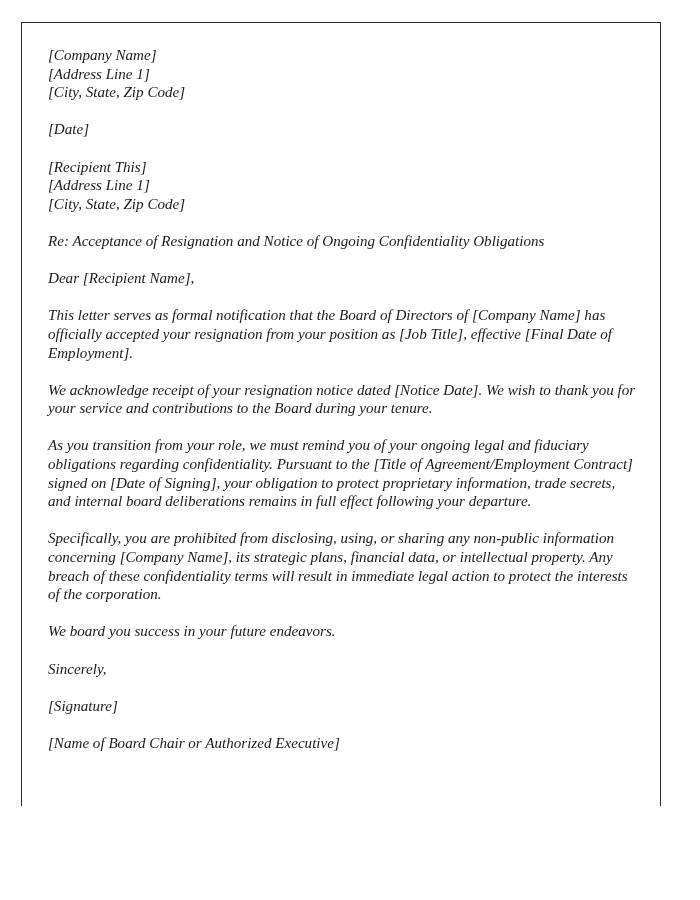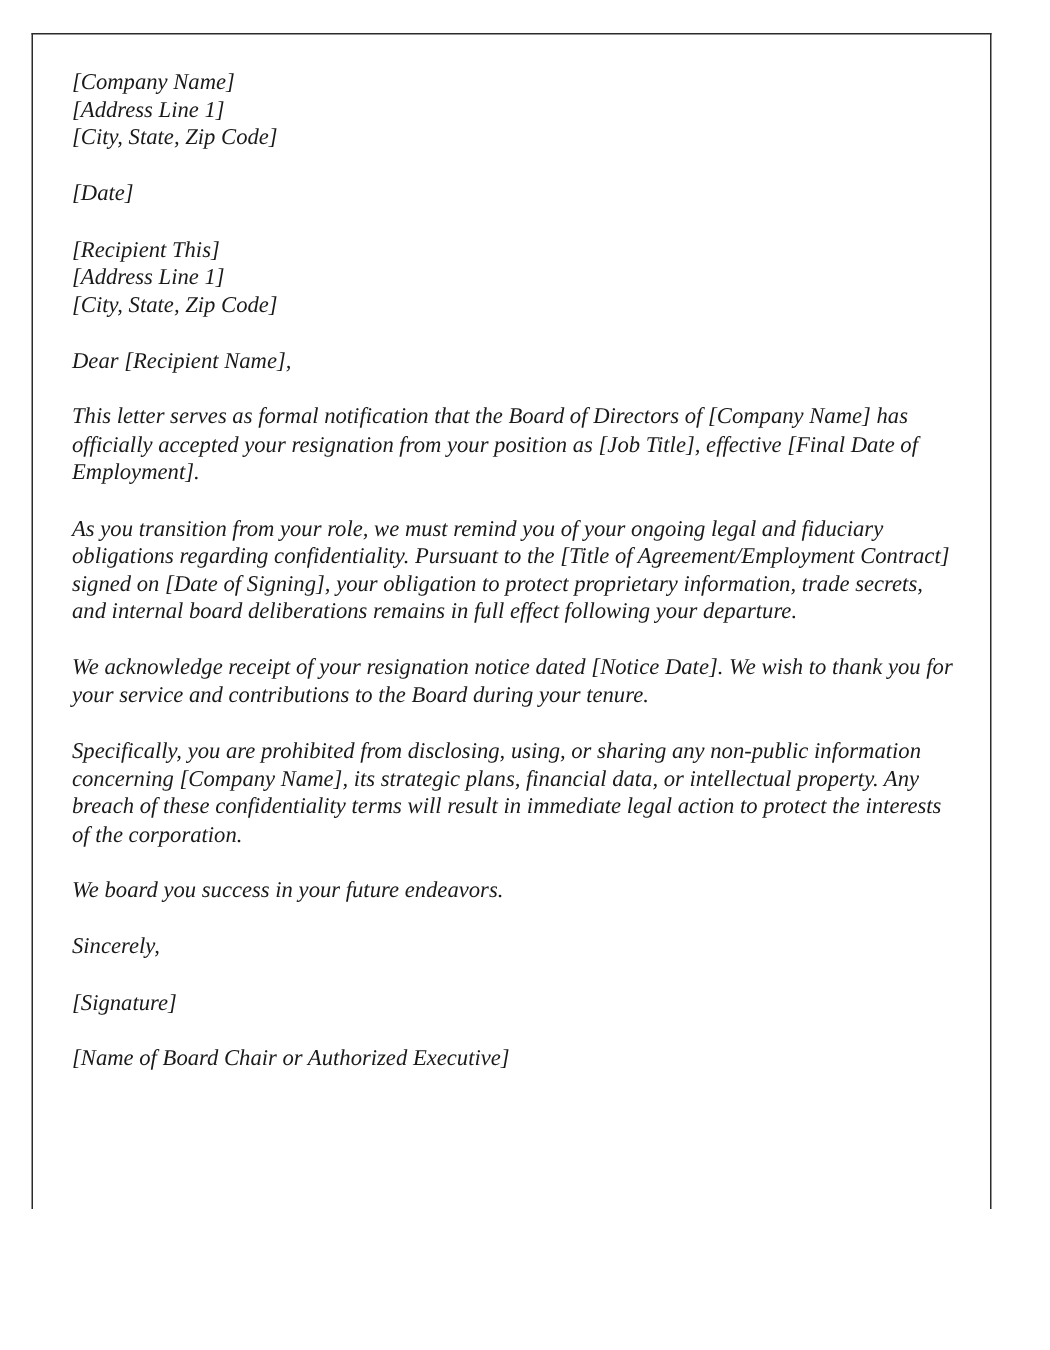--- a/index.html
+++ b/index.html
@@ -75,26 +75,27 @@
     <div class="block">
       <span class="line">[Date]</span>
     </div>
 
     <div class="block">
       <span class="line">[Recipient This]</span>
       <span class="line">[Address Line 1]</span>
       <span class="line">[City, State, Zip Code]</span>
     </div>
 
+    <p class="block">Re: Acceptance of Resignation and Notice of Ongoing Confidentiality Obligations</p>
 
     <p class="block">Dear [Recipient Name],</p>
 
     <p class="block">This letter serves as formal notification that the Board of Directors of [Company Name] has officially accepted your resignation from your position as [Job Title], effective [Final Date of Employment].</p>
+    <p class="block">We acknowledge receipt of your resignation notice dated [Notice Date]. We wish to thank you for your service and contributions to the Board during your tenure.</p>
     <p class="block">As you transition from your role, we must remind you of your ongoing legal and fiduciary obligations regarding confidentiality. Pursuant to the [Title of Agreement/Employment Contract] signed on [Date of Signing], your obligation to protect proprietary information, trade secrets, and internal board deliberations remains in full effect following your departure.</p>
-    <p class="block">We acknowledge receipt of your resignation notice dated [Notice Date]. We wish to thank you for your service and contributions to the Board during your tenure.</p>
     <p class="block">Specifically, you are prohibited from disclosing, using, or sharing any non-public information concerning [Company Name], its strategic plans, financial data, or intellectual property. Any breach of these confidentiality terms will result in immediate legal action to protect the interests of the corporation.</p>
     <p class="block">We board you success in your future endeavors.</p>
 
     <p class="block">Sincerely,</p>
 
     <p class="block">[Signature]</p>
 
     <div class="block">
       <span class="line">[Name of Board Chair or Authorized Executive]</span>
 

